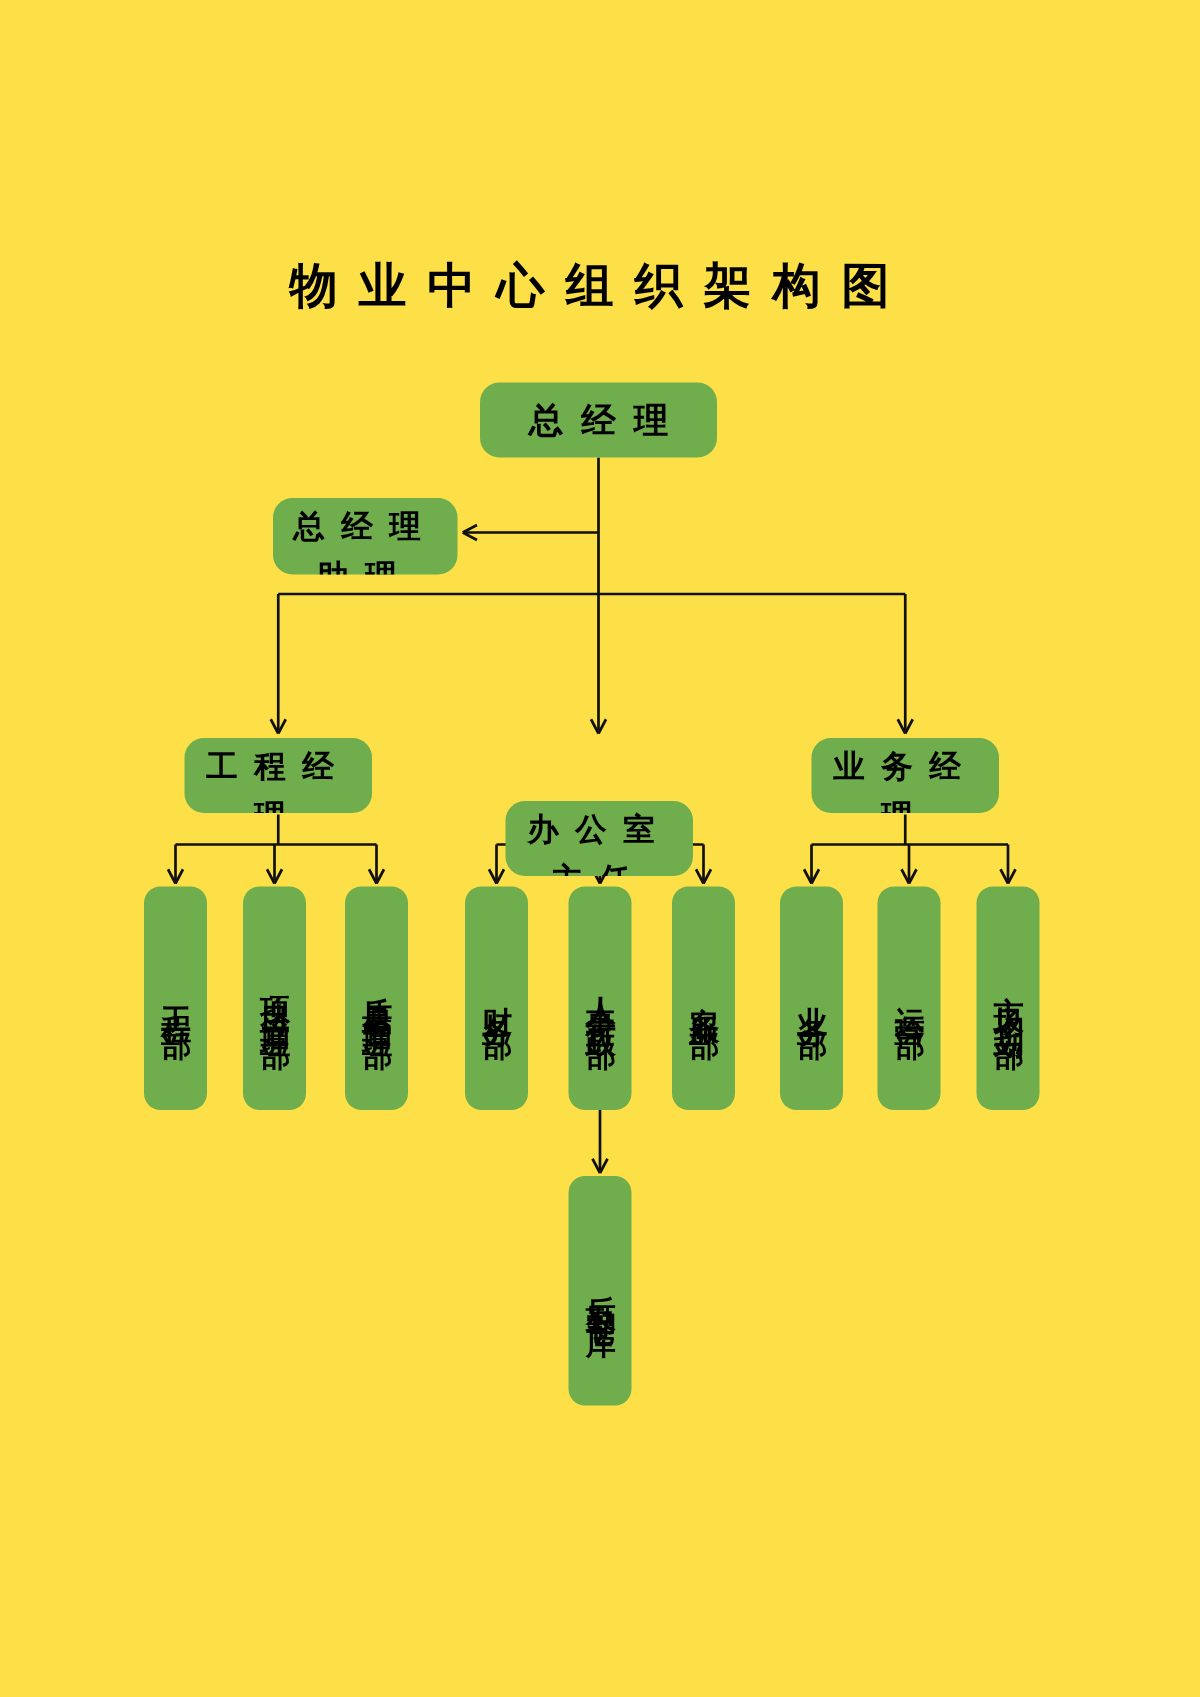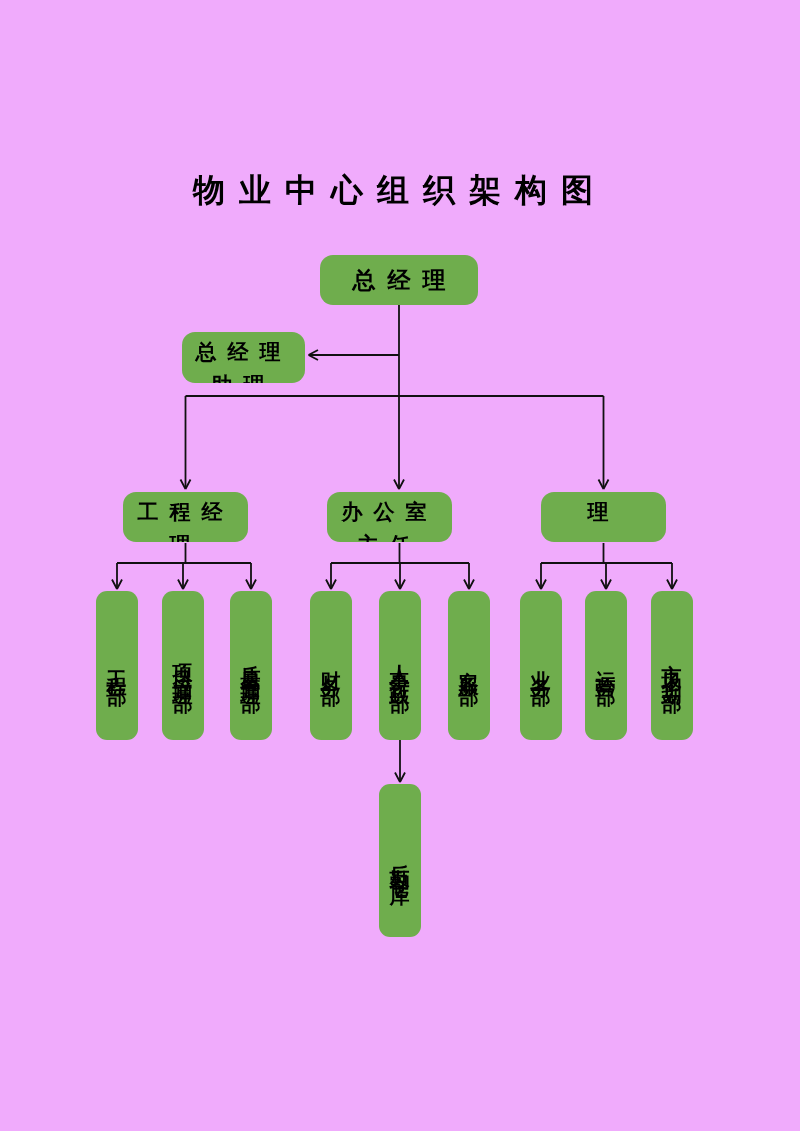--- a/index.html
+++ b/index.html
@@ -1,20 +1,20 @@
 <!DOCTYPE html>
 <html><head>
 <meta charset="utf-8">
 <style>
   * { margin:0; padding:0; box-sizing:border-box; }
   html,body { background:#ffffff; }
   .page {
     position:relative;
     width:800px; height:1131px;
-    background:#f0abfc;
+    background:#fde047;
     font-family:"Liberation Sans", sans-serif;
     color:#000;
     overflow:hidden;
   }
   .title {
     position:absolute; left:0; top:169px; width:800px;
     text-align:center;
     font-size:32px; font-weight:bold;
     letter-spacing:14px;
     color:#000;
@@ -38,21 +38,21 @@
   .node-2line {
     overflow:hidden;
     text-align:center;
     font-size:21px; line-height:33px; letter-spacing:11px;
     padding-top:3px;
     white-space:nowrap;
   }
   .node-assistant { left:182px; top:332px; width:123px; height:51px; }
   .node-mgr       { top:492px; width:125px; height:50px; }
   .node-mgr-eng   { left:123px; }
-  .node-mgr-off   { left:327px; }
+  .node-mgr-off   { left:337px;margin-top:42px; }
   .node-mgr-biz   { left:541px; }
   .node-2line .l1, .node-2line .l2 { display:block; }
   
   .dept {
     position:absolute;
     top:591px; width:42px; height:149px;
     background:#6fad4d;
     border-radius:11px;
     writing-mode:vertical-rl;
     text-orientation:upright;
@@ -138,20 +138,21 @@
 
   <div class="node node-2line node-mgr node-mgr-eng">
     <span class="l1">工程经</span>
     <span class="l2">理</span>
   </div>
   <div class="node node-2line node-mgr node-mgr-off">
     <span class="l1">办公室</span>
     <span class="l2">主任</span>
   </div>
   <div class="node node-2line node-mgr node-mgr-biz">
+    <span class="l1">业务经</span>
     <span class="l2">理</span>
   </div>
 
   <div class="dept" style="left:96px">工程部</div>
   <div class="dept" style="left:162px">项目管理部</div>
   <div class="dept" style="left:230px">质量管理部</div>
   <div class="dept" style="left:310px">财务部</div>
   <div class="dept" style="left:379px">人事行政部</div>
   <div class="dept" style="left:448px">客服部</div>
   <div class="dept" style="left:520px">业务部</div>

